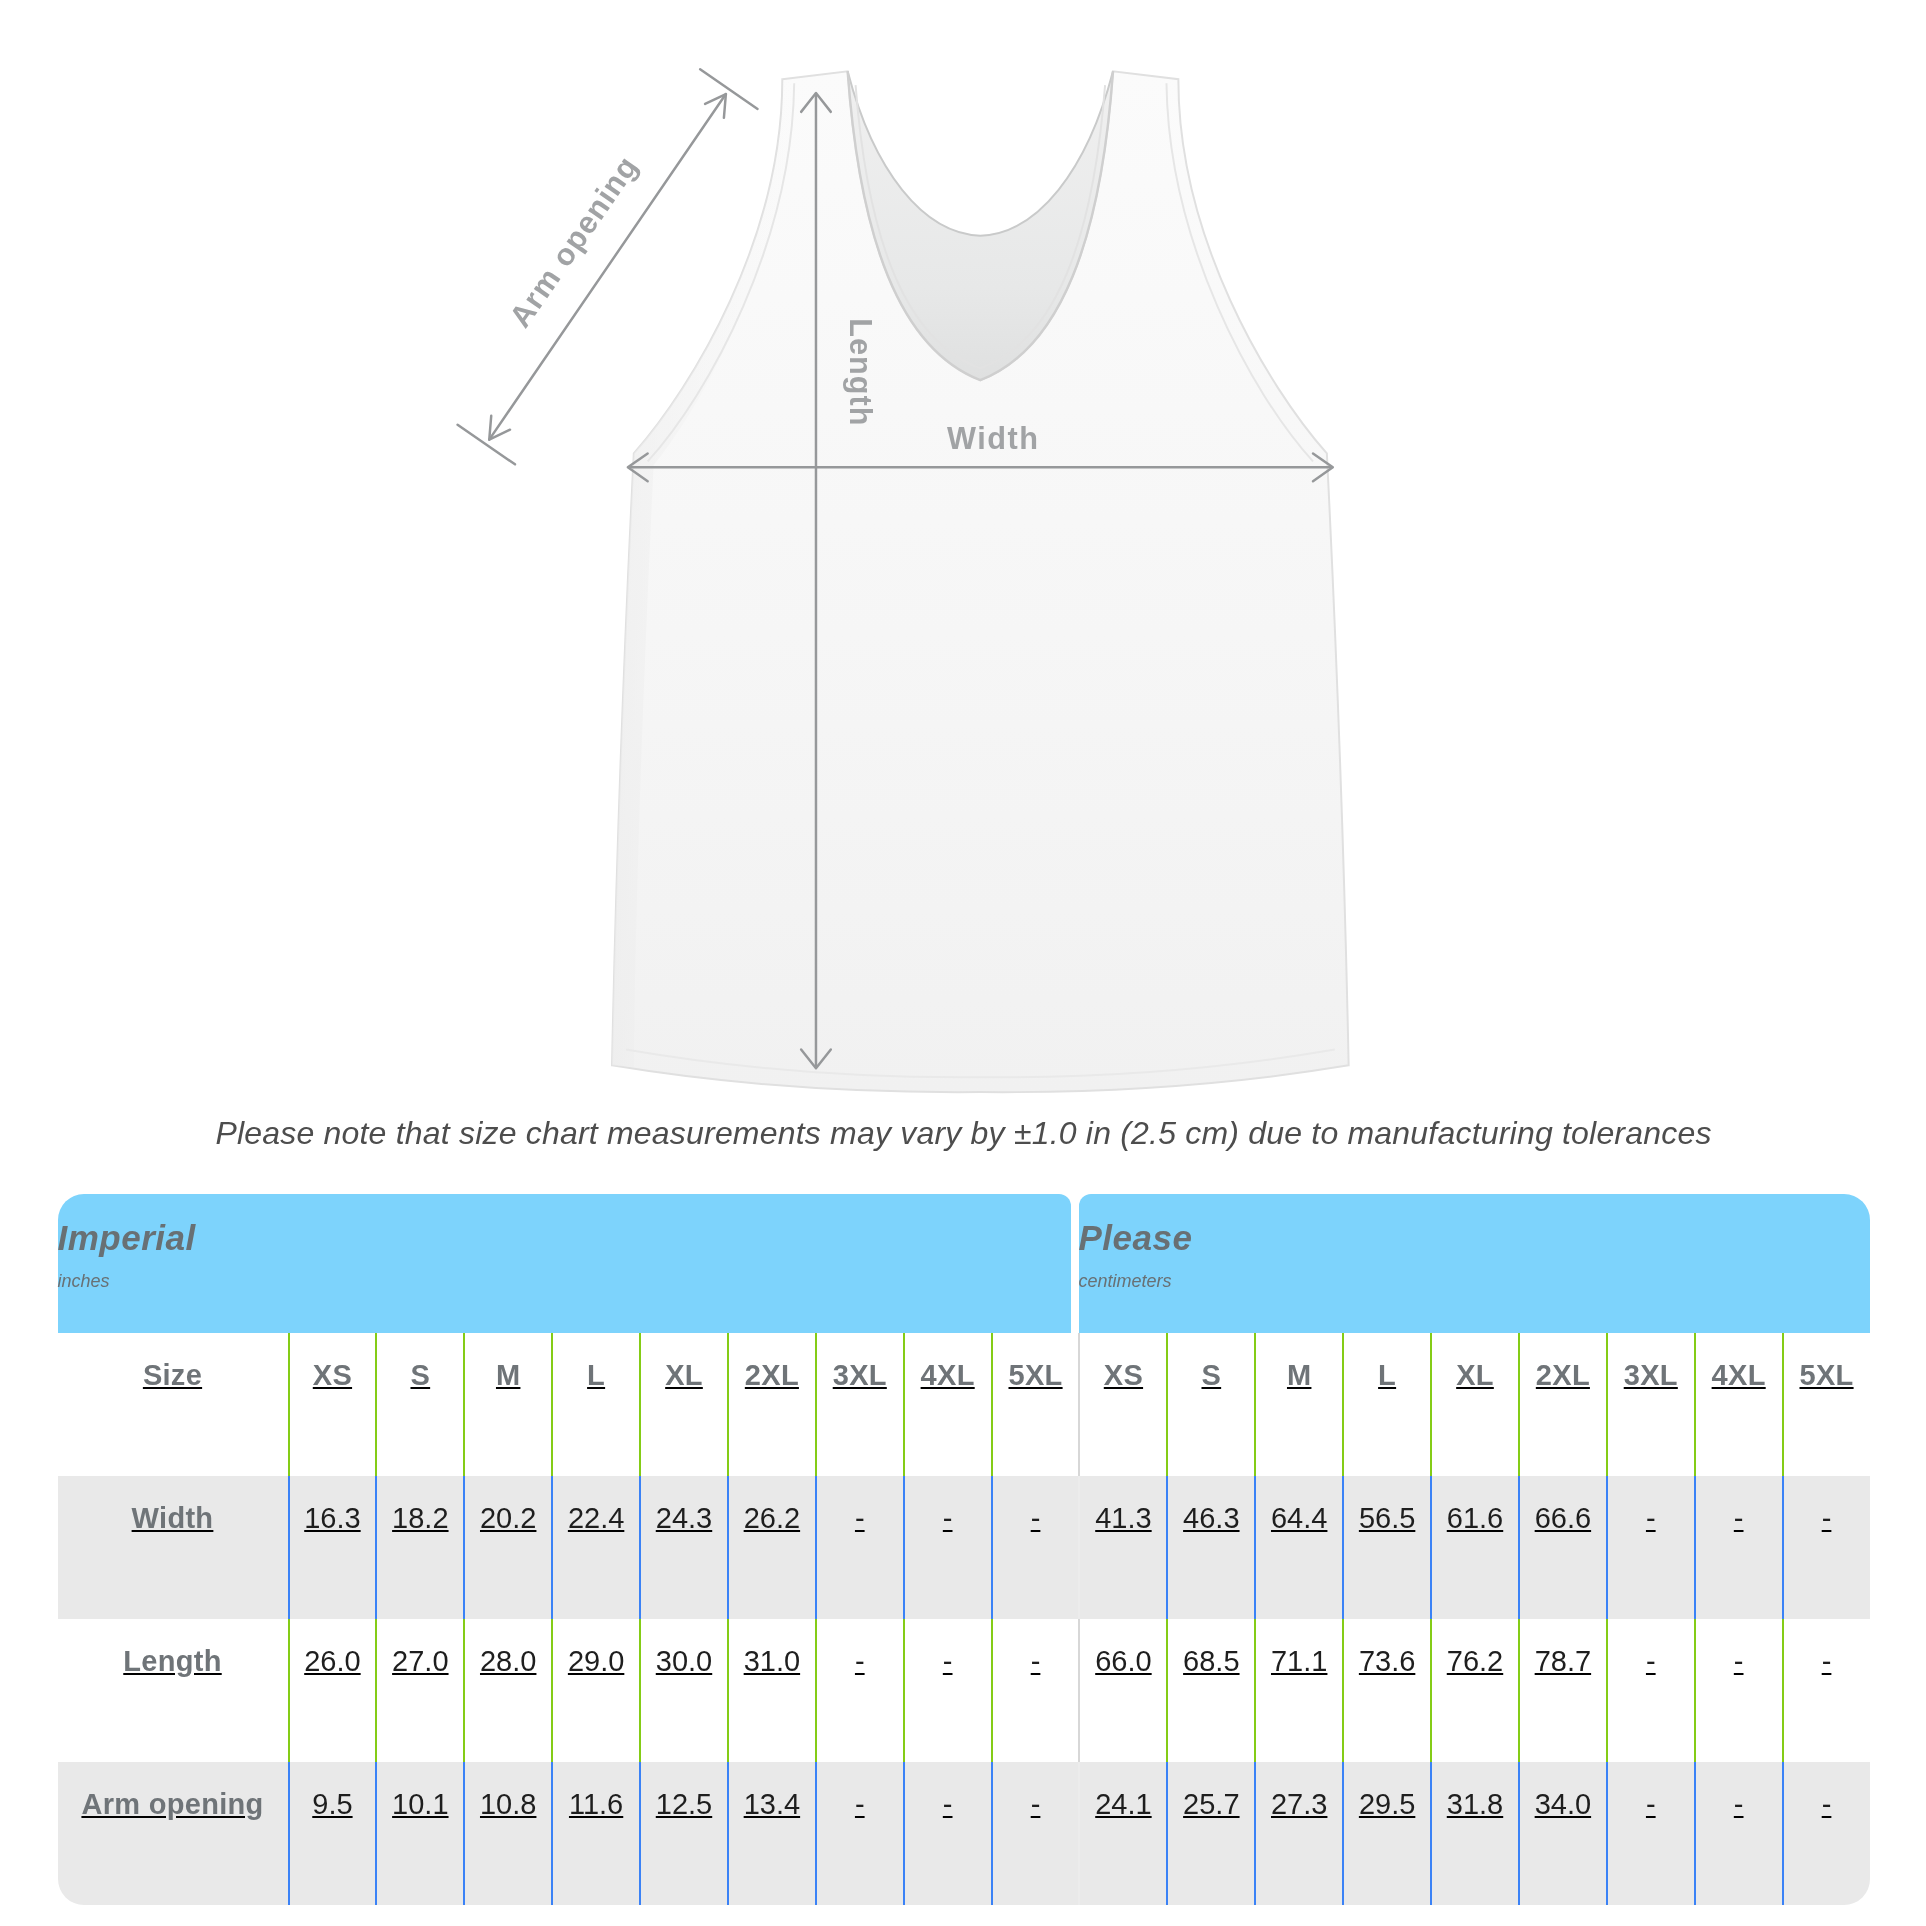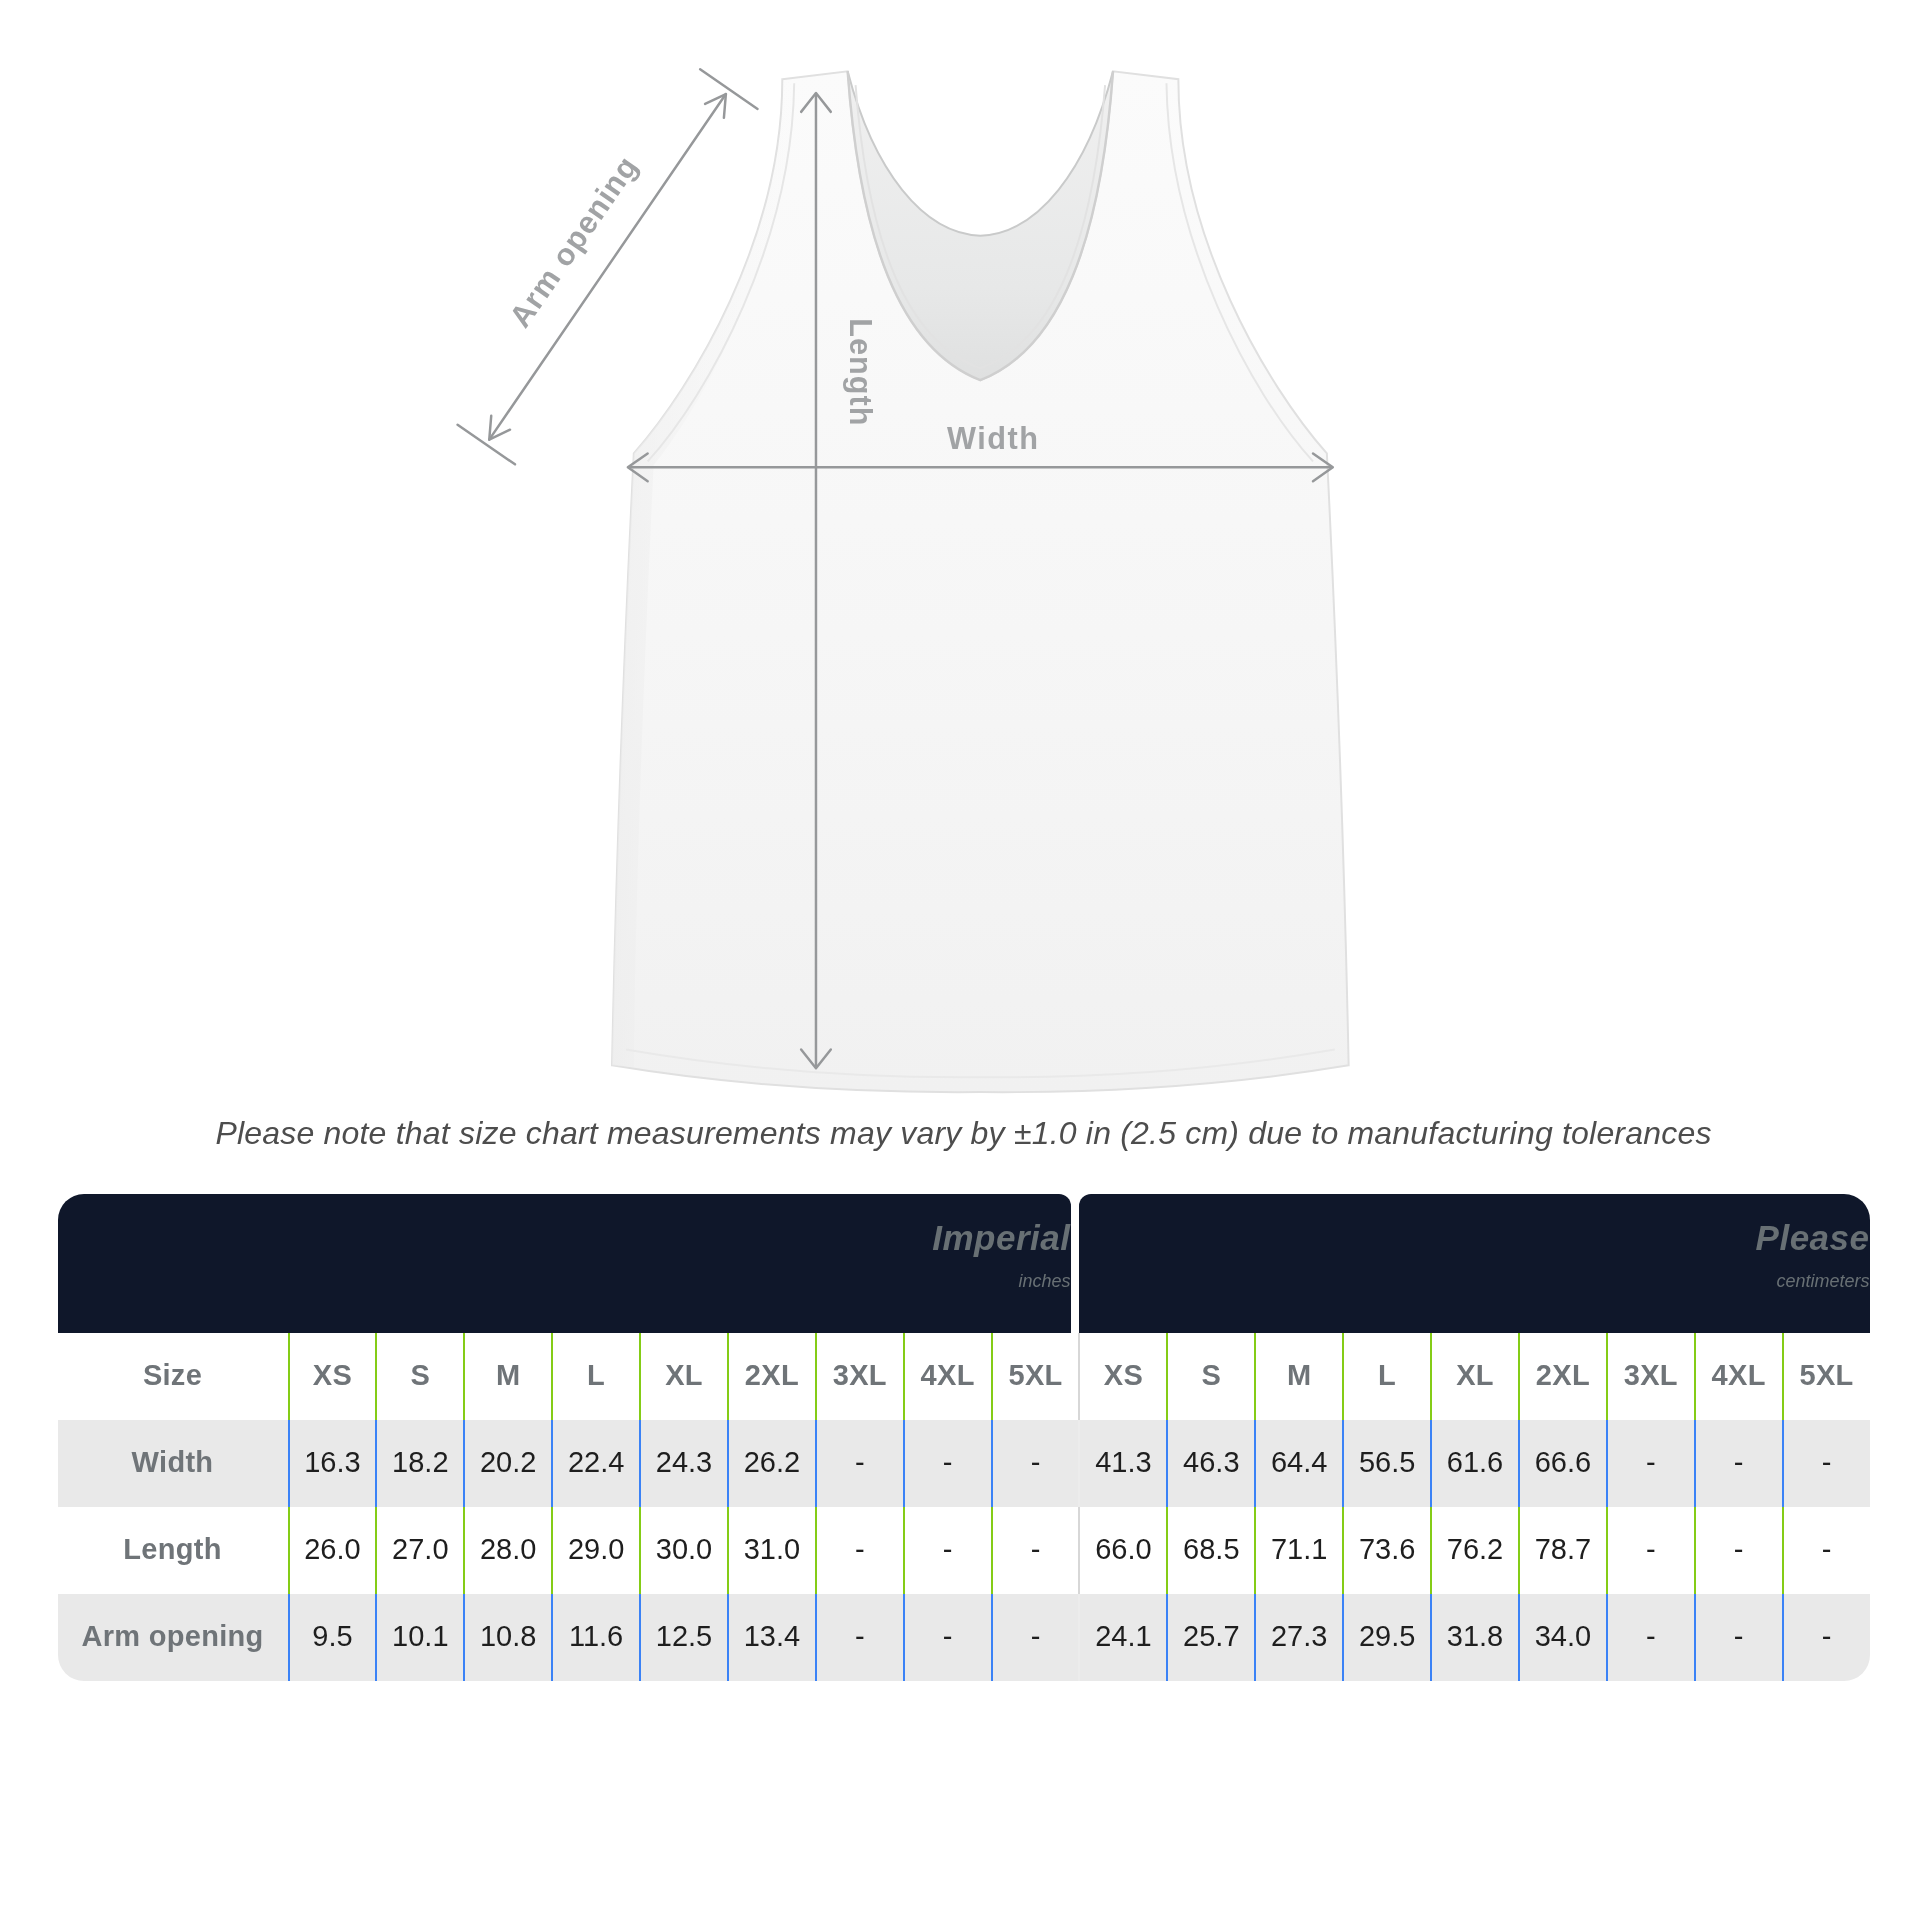--- a/index.html
+++ b/index.html
@@ -6,27 +6,27 @@
   body{width:1927px;height:1927px;font-family:"Liberation Sans",sans-serif;-webkit-font-smoothing:antialiased;}
   .stage{position:relative;width:1927px;height:1927px;overflow:hidden;background:#fff;}
 
   svg text{font-family:"Liberation Sans",sans-serif;}
 
   .title{margin:36px 0 0;text-align:center;font-size:45px;line-height:51px;font-weight:bold;color:#3b3b3b;letter-spacing:0.5px;}
   .note{margin:14px auto 0;text-align:center;font-style:italic;font-size:32px;line-height:33px;color:#4d4d4d;letter-spacing:0.2px;}
 
   .size-table{width:1812px;margin:44px auto 0;}
   .band{display:grid;grid-template-columns:1013px 8px 791px;height:139px;}
-  .band-cell{background:#0f172a;display:flex;flex-direction:column;align-items:flex-end;padding-top:24px;box-sizing:border-box;}
+  .band-cell{background:#7dd3fc;display:flex;flex-direction:column;align-items:flex-start;padding-top:24px;box-sizing:border-box;}
   .band-imperial{border-radius:26px 12px 0 0;}
   .band-metric{border-radius:12px 26px 0 0;}
   .band-label{font-size:35px;font-weight:bold;font-style:italic;color:#687074;letter-spacing:0.5px;}
   .band-sub{font-size:18px;font-style:italic;color:#687074;margin-top:13px;}
 
-  .trow{display:grid;grid-template-columns:230px repeat(18,1fr);height:87px;}
+  .trow{display:grid;grid-template-columns:230px repeat(18,1fr);height:143px;text-decoration:underline;}
   .cell{display:flex;justify-content:center;align-items:flex-start;padding-top:25px;box-sizing:border-box;font-size:29px;line-height:34px;}
   .row-white{background:#ffffff;}
   .row-gray{background:#e9e9e9;}
   .row-white .cell:not(:first-child){border-left:2px solid #84cc16;}
   .row-gray  .cell:not(:first-child){border-left:2px solid #3b82f6;}
   .row-white .cell.metric-start{border-left-color:#d7d7d7;}
   .row-gray  .cell.metric-start{border-left-color:#ececec;}
   .row-last{border-radius:0 0 26px 26px;overflow:hidden;}
   .lbl{font-weight:bold;color:#6f7478;letter-spacing:0.3px;}
   .val{color:#1e1e1e;}

